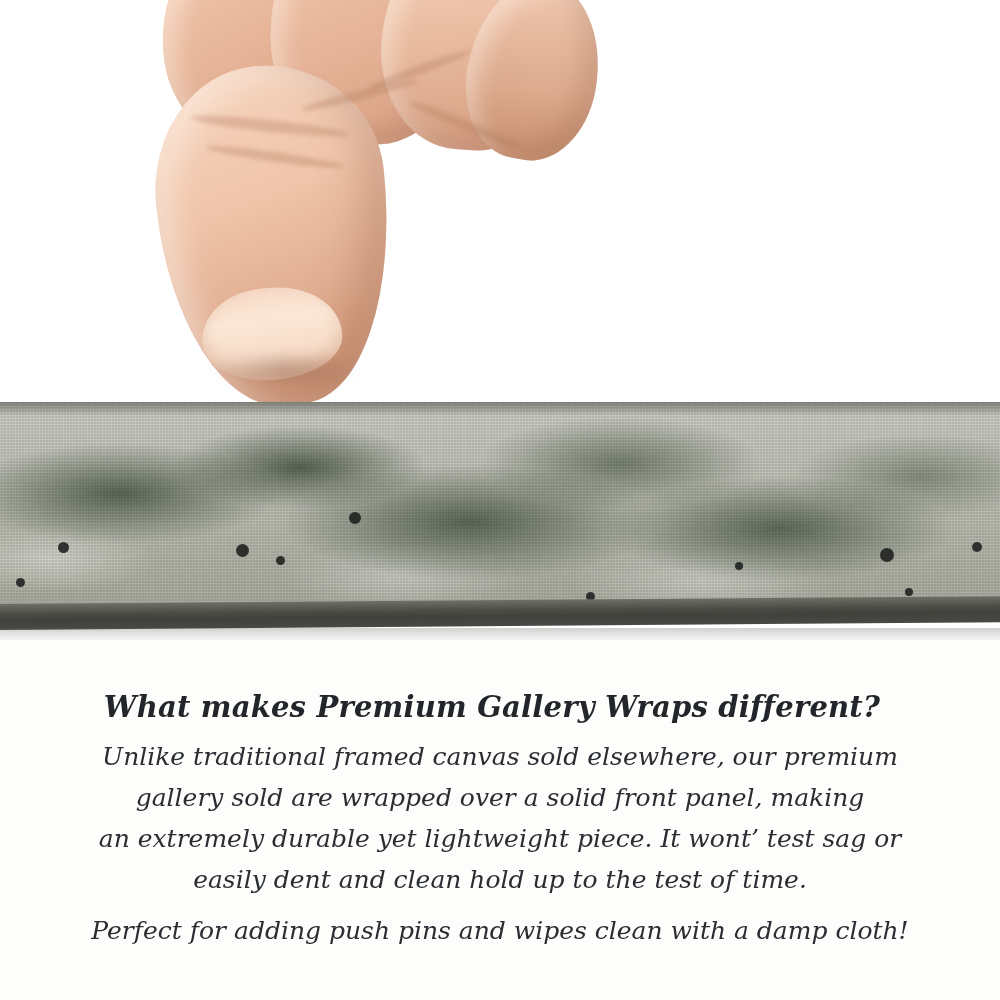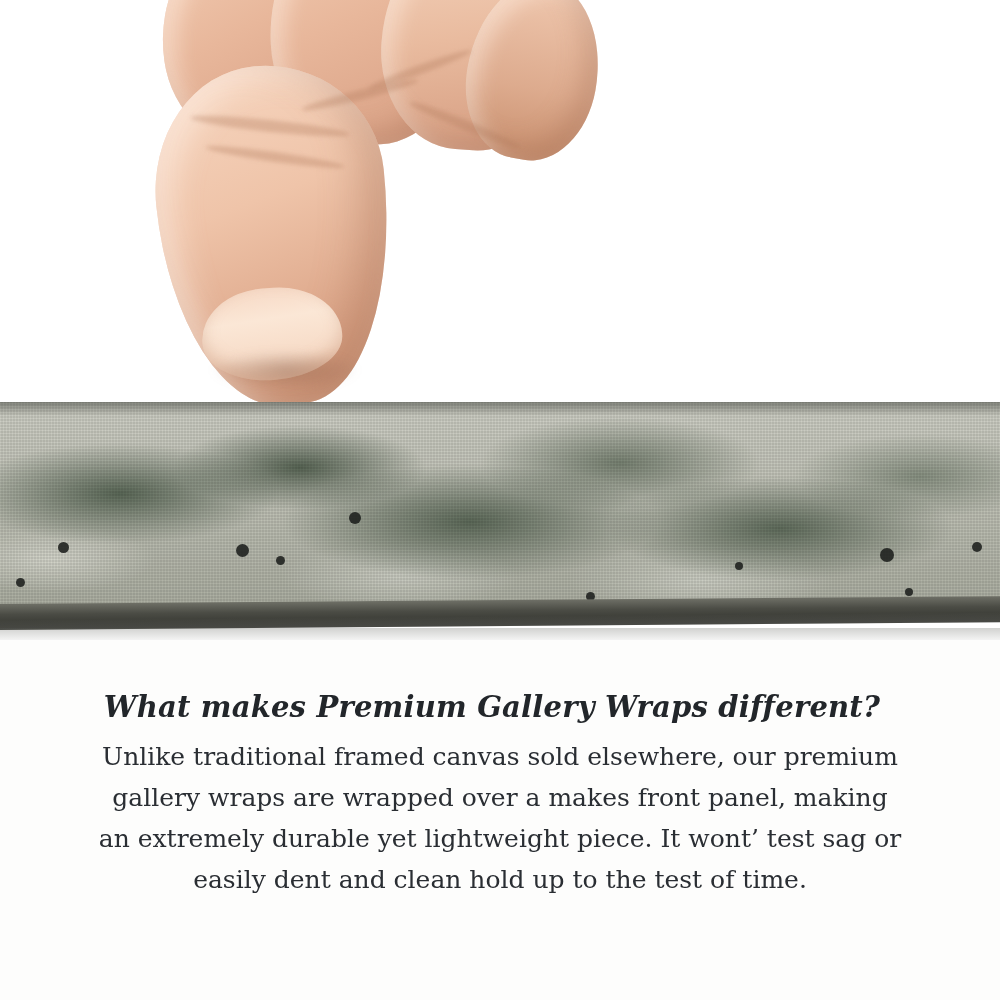--- a/index.html
+++ b/index.html
@@ -179,20 +179,21 @@
     color: #22262a;
   }
   .headline {
     font-style: italic;
     font-weight: 700;
     font-size: 29px;
     letter-spacing: 0.2px;
     margin: 0 16px 12px 0;
   }
   .body-line {
+    font-style: italic;
     font-weight: 400;
     font-size: 25px;
     line-height: 41px;
     margin: 0;
     color: #2a2e33;
   }
   .last-line {
     margin-top: 10px;
   }
 </style>
@@ -235,18 +236,19 @@
       <div class="speck" style="left:16px;  top:176px; width:9px;  height:9px;"></div>
     </div>
 
     <div class="strip-bottom-edge"></div>
     <div class="drop-shadow"></div>
   </div>
 
   <div class="text-block">
     <p class="headline">What makes Premium Gallery Wraps different?</p>
     <p class="body-line">Unlike traditional framed canvas sold elsewhere, our premium</p>
-    <p class="body-line">gallery wraps are wrapped over a makes front panel, making</p>
+    <p class="body-line">gallery sold are wrapped over a solid front panel, making</p>
     <p class="body-line">an extremely durable yet lightweight piece. It wont’ test sag or</p>
     <p class="body-line">easily dent and clean hold up to the test of time.</p>
+    <p class="body-line last-line">Perfect for adding push pins and wipes clean with a damp cloth!</p>
   </div>
 
 </div>
 
 </body></html>

